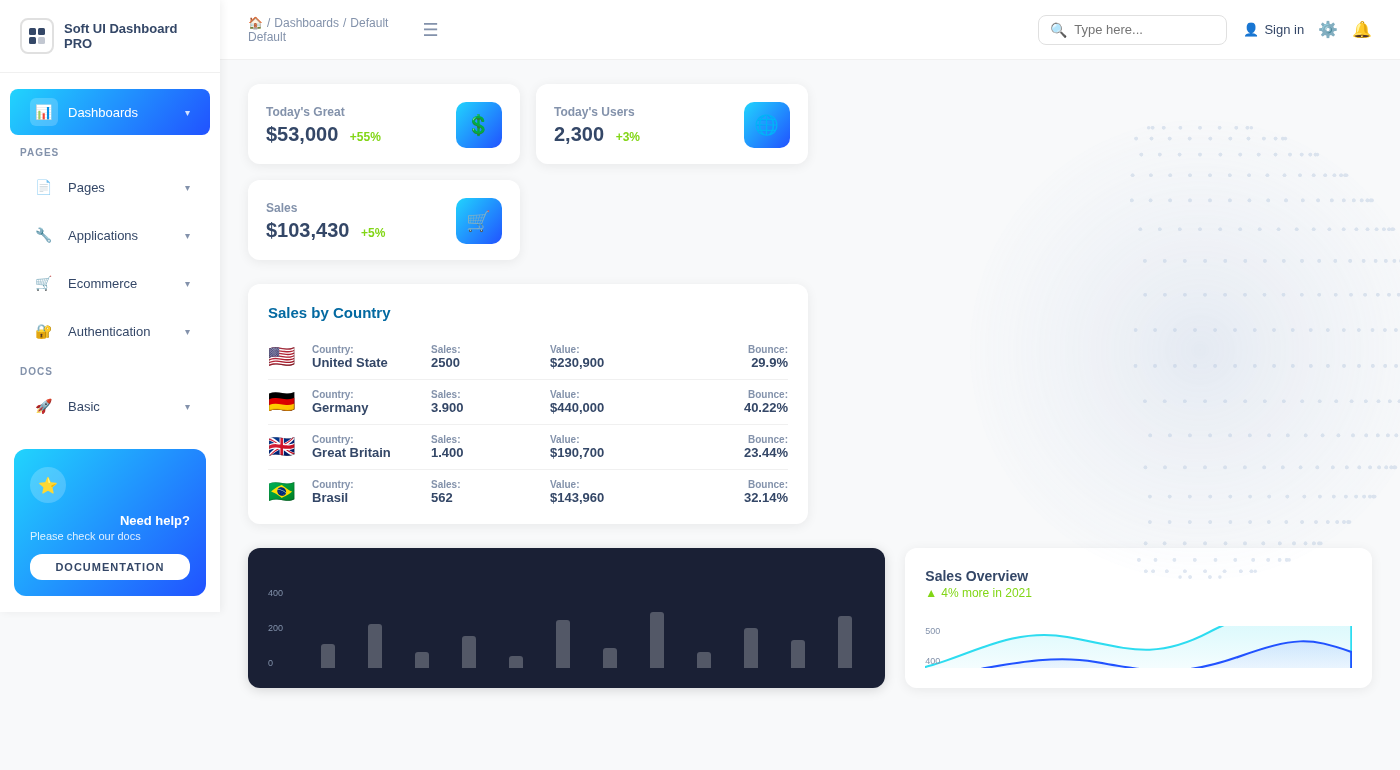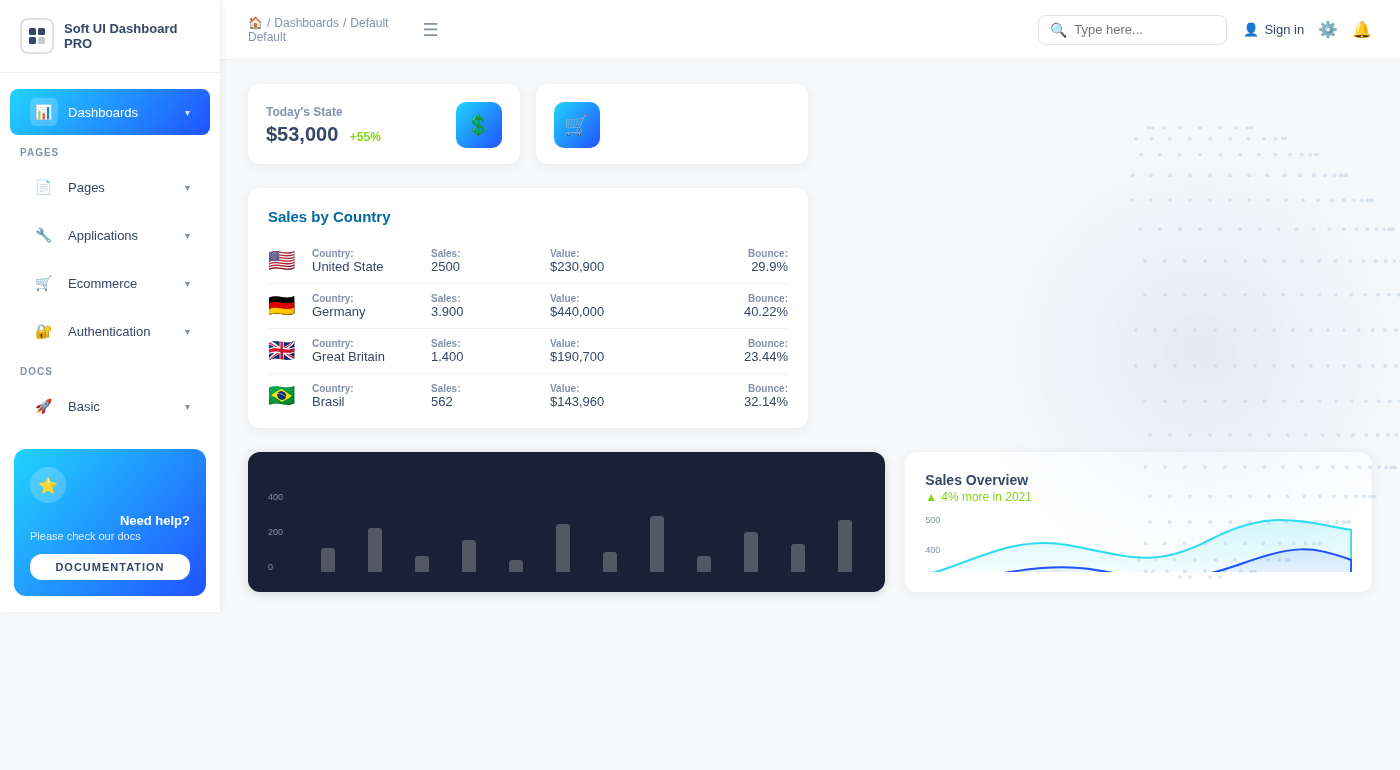--- a/index.html
+++ b/index.html
@@ -203,21 +203,21 @@
     .country-row {
       display: flex; align-items: center;
       padding: 9px 0;
       border-bottom: 1px solid #f0f0f0;
       gap: 0;
     }
     .country-row:last-child { border-bottom: none; }
     .country-flag { font-size: 22px; margin-right: 12px; min-width: 32px; }
     .country-col { flex: 1; }
     .country-col-label { font-size: 10px; color: #8392ab; font-weight: 600; }
-    .country-col-value { font-size: 13px; font-weight: 400; color: #344767; }
+    .country-col-value { font-size: 13px; font-weight: 700; color: #344767; }
     .country-col.sales { min-width: 70px; }
     .country-col.value { min-width: 90px; }
     .country-col.bounce { min-width: 80px; text-align: right; }
 
     
     .globe-decoration {
       position: absolute;
       top: 0; right: -30px;
       width: 580px; height: 620px;
       pointer-events: none;
@@ -987,32 +987,49 @@
             <circle cx="386.3" cy="67.8" r="1.8"></circle>
             <circle cx="397.4" cy="67.8" r="1.8"></circle>
           </g>
         </svg>
     </div>
 
     <div class="stats-grid">
 
       <div class="stat-card">
         <div class="stat-card-left">
-          <div class="stat-label">Today's State</div>
+          <div class="stat-label">Today's Great</div>
           <div class="stat-value">
             <span>$53,000</span>
             <span class="stat-badge badge-green">+55%</span>
           </div>
         </div>
         <div class="stat-icon">💲</div>
       </div>
 
 
-
       <div class="stat-card">
+        <div class="stat-card-left">
+          <div class="stat-label">Today's Users</div>
+          <div class="stat-value">
+            <span>2,300</span>
+            <span class="stat-badge badge-green">+3%</span>
+          </div>
+        </div>
+        <div class="stat-icon">🌐</div>
+      </div>
+
+      <div class="stat-card">
+        <div class="stat-card-left">
+          <div class="stat-label">Sales</div>
+          <div class="stat-value">
+            <span>$103,430</span>
+            <span class="stat-badge badge-green">+5%</span>
+          </div>
+        </div>
         <div class="stat-icon">🛒</div>
       </div>
     </div>
 
     <div class="sales-country">
       <div class="sales-country-title">Sales by Country</div>
 
       <div class="country-row">
         <span class="country-flag">🇺🇸</span>
         <div class="country-col">
@@ -1143,21 +1160,21 @@
             </div>
         </div>
       </div>
 
       <div class="chart-card-light">
         <div class="sales-overview-title">Sales Overview</div>
         <div class="sales-overview-sub">
           <span>▲</span>
           <span>4% more in 2021</span>
         </div>
-        <div style="flex:1;display:flex;align-items:flex-start;position:relative;overflow:hidden;margin-top:11px;">
+        <div style="flex:1;display:flex;align-items:center;position:relative;overflow:hidden;margin-top:26px;">
 
           <svg width="100%" height="80" viewBox="0 0 300 80" preserveAspectRatio="none">
             <defs>
               <linearGradient id="cyanGrad" x1="0" y1="0" x2="0" y2="1">
                 <stop offset="0%" stop-color="#2ddcf0" stop-opacity="0.5"></stop>
                 <stop offset="100%" stop-color="#2ddcf0" stop-opacity="0.0"></stop>
               </linearGradient>
               <linearGradient id="blueGrad" x1="0" y1="0" x2="0" y2="1">
                 <stop offset="0%" stop-color="#2152ff" stop-opacity="0.4"></stop>
                 <stop offset="100%" stop-color="#2152ff" stop-opacity="0.0"></stop>

